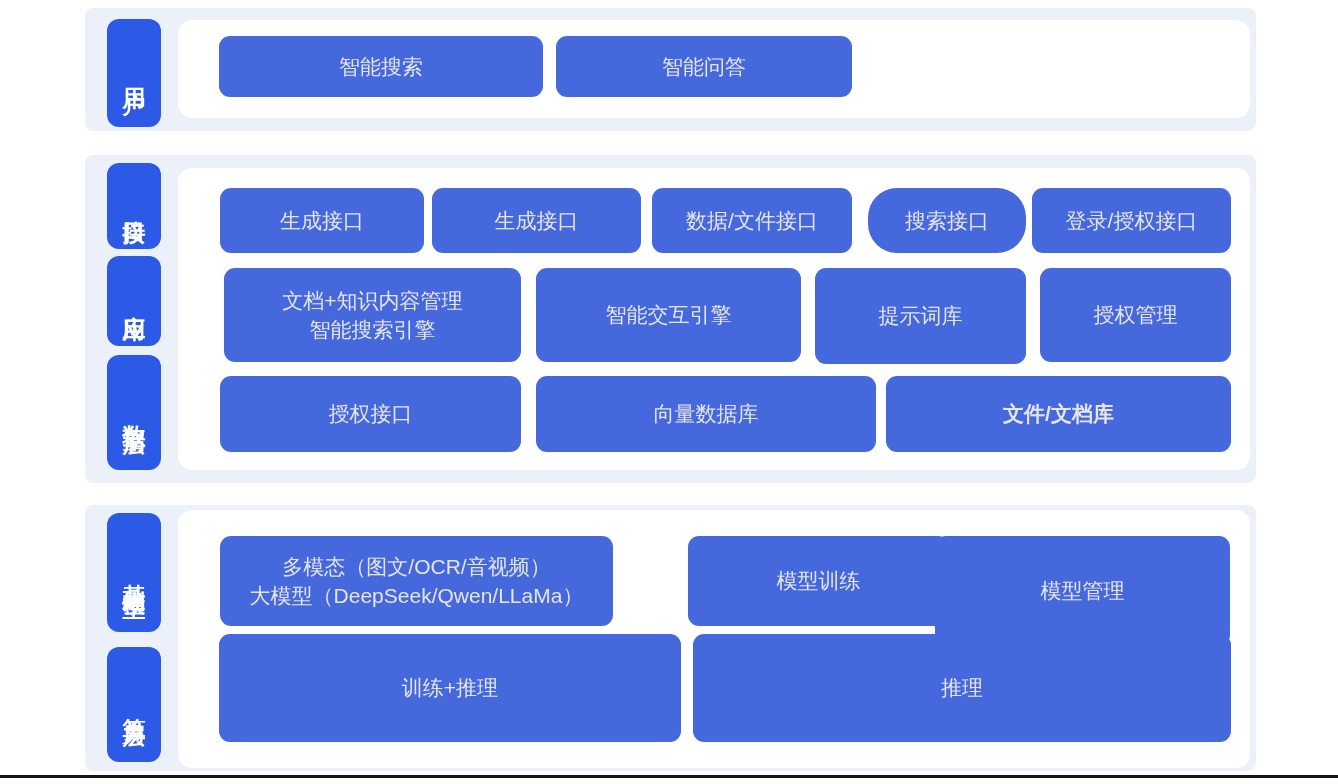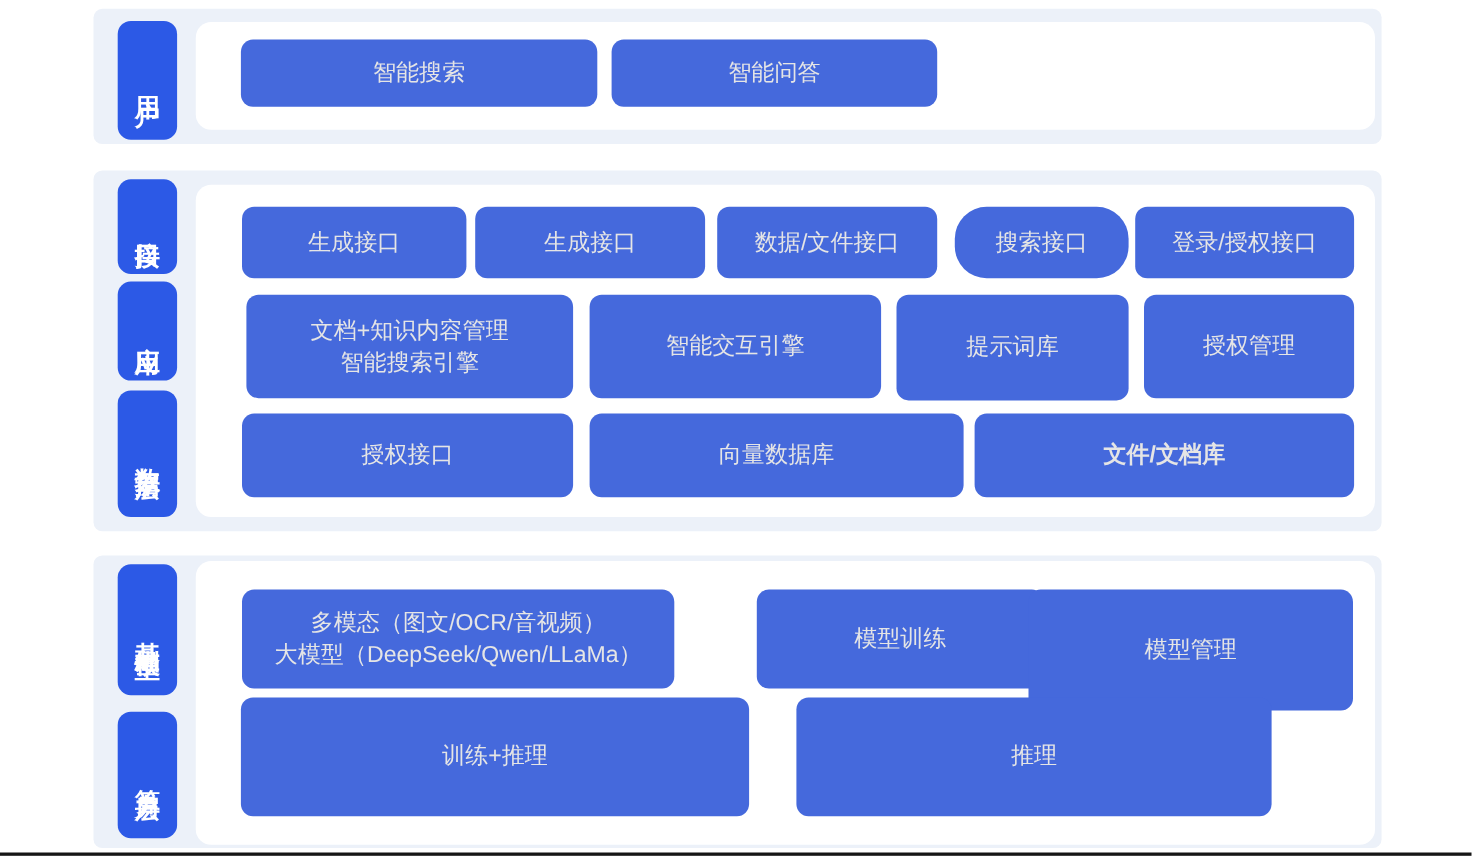--- a/index.html
+++ b/index.html
@@ -109,18 +109,18 @@
     <div class="tab" style="top:8px;   height:119px;">基础模型</div>
     <div class="tab" style="top:142px; height:115px;">算力层</div>
     <div class="canvas canvas-3">
 
       <div class="blk" style="left:42px;  top:26px; width:393px; height:90px;">多模态（图文/OCR/音视频）
 大模型（DeepSeek/Qwen/LLaMa）</div>
       <div class="blk" style="left:465px; top:26px; width:261px; height:90px;margin-left:45px;">模型训练</div>
       <div class="blk" style="left:757px; top:26px; width:295px; height:110px;">模型管理</div>
 
       <div class="blk" style="left:41px;  top:124px; width:462px; height:108px;">训练+推理</div>
-      <div class="blk" style="left:546px; top:124px; width:432px; height:108px;">推理</div>
+      <div class="blk" style="left:515px; top:124px; width:538px; height:108px;">推理</div>
     </div>
   </div>
 
   <div class="footer-line"></div>
 </div>
 
 </body></html>

